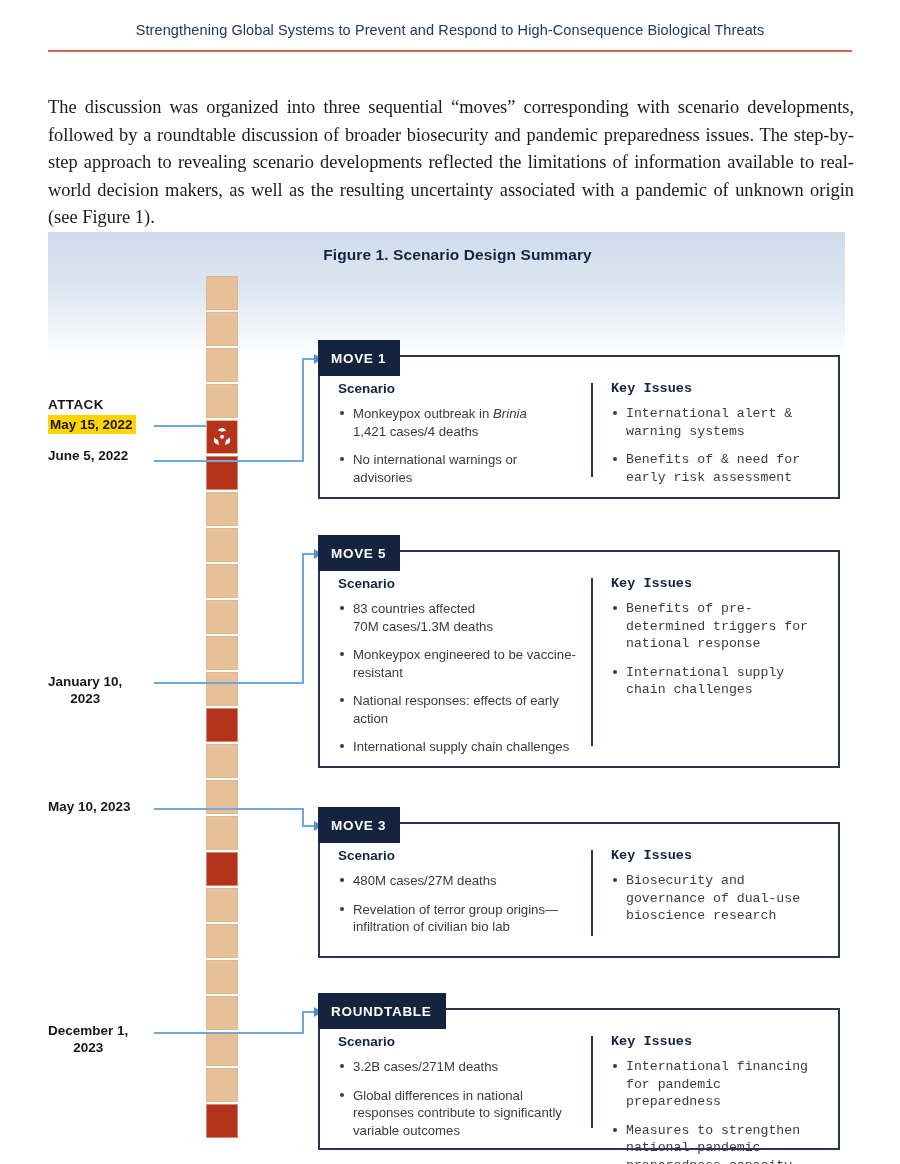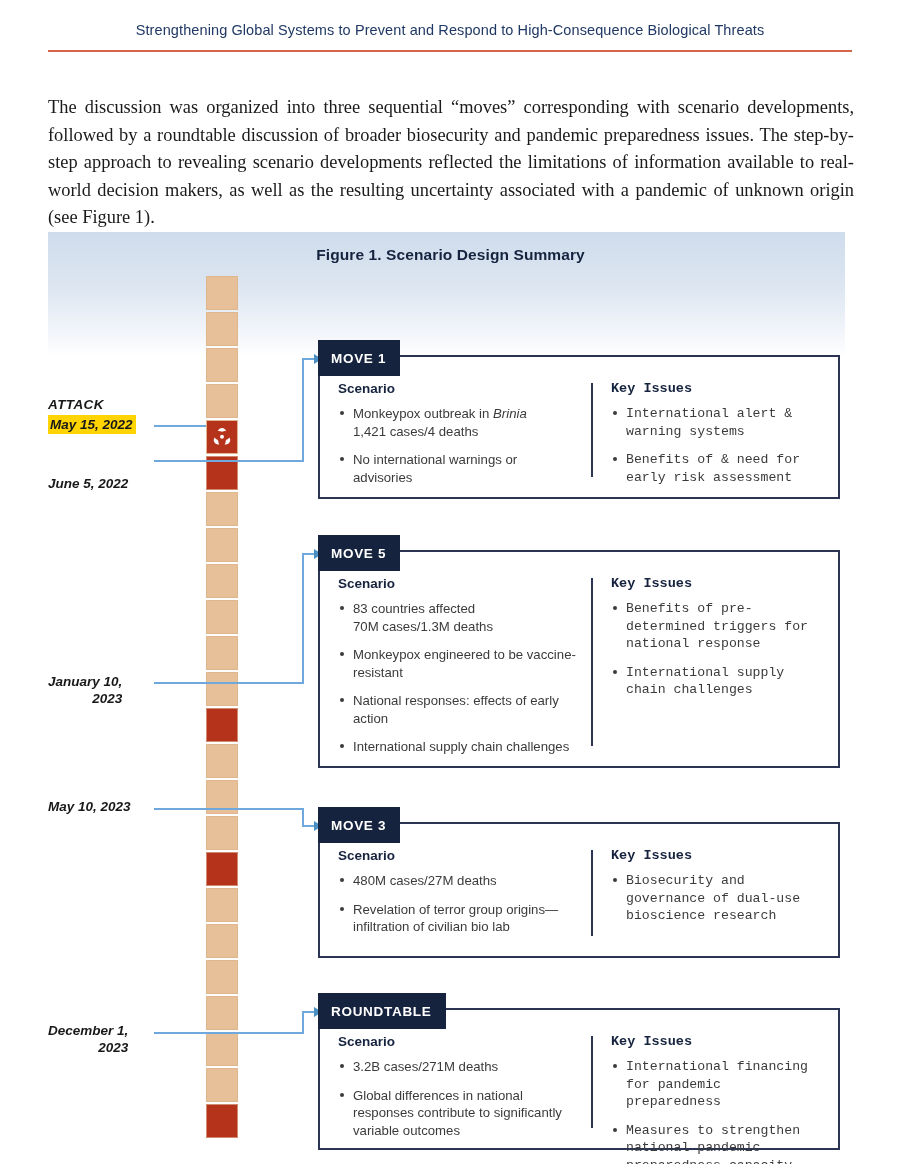--- a/index.html
+++ b/index.html
@@ -63,21 +63,21 @@
   .figure-gradient {
     position: absolute;
     left: 0;
     top: 0;
     width: 797px;
     height: 125px;
     background: linear-gradient(to bottom, #cfdcec 0%, #dde6f1 45%, #f2f5fa 80%, #ffffff 100%);
   }
   .figure-title {
     position: absolute;
-    left: 4px;
+    left: 11px;
     top: 14px;
     width: 797px;
     text-align: center;
     font-size: 15.5px;
     font-weight: bold;
     color: #16233f;
     letter-spacing: 0.1px;
   }
 
   
@@ -109,27 +109,26 @@
   }
   .biohazard {
     width: 20px;
     height: 20px;
     display: block;
   }
 
   
   .date-label {
     position: absolute;
-    text-align: right;
+    text-align: center;
     font-size: 13.5px;
     font-weight: bold;
     color: #18181a;
     line-height: 17px;
     white-space: pre-line;
-    font-style: italic;
   }
   .date-label.attack-title {
     font-size: 13.5px;
     font-weight: bold;
     letter-spacing: 0.4px;
   }
   .date-label.highlight {
     background: #ffd400;
     padding: 1px 3px 1px 2px;
     display: inline-block;
@@ -274,21 +273,21 @@
     <div class="tl-seg"></div>
     <div class="tl-seg"></div>
     <div class="tl-seg"></div>
     <div class="tl-seg event"></div>
   </div>
 
   <div class="date-label attack-title" style="left:0px; top:164px;">ATTACK</div>
   <div style="position:absolute; left:0px; top:183px;">
     <span class="date-label highlight" style="position:static;">May 15, 2022</span>
   </div>
-  <div class="date-label" style="left:0px; top:215px;margin-top:28px;">June 5, 2022</div>
+  <div class="date-label" style="left:0px; top:215px;">June 5, 2022</div>
   <div class="date-label" style="left:0px; top:441px;">January 10,
 2023</div>
   <div class="date-label" style="left:0px; top:566px;">May 10, 2023</div>
   <div class="date-label" style="left:0px; top:790px;">December 1,
 2023</div>
 
   <div class="conn h" style="left:106px; top:193px; width:52px;"></div>
 
   <div class="conn h" style="left:106px; top:228px; width:84px;"></div>
   <div class="conn h" style="left:190px; top:228px; width:66px;"></div>

